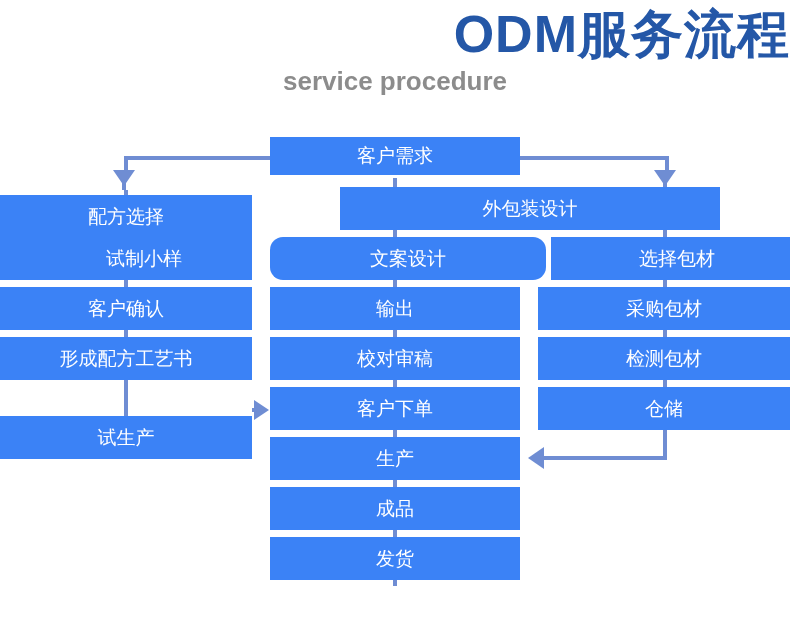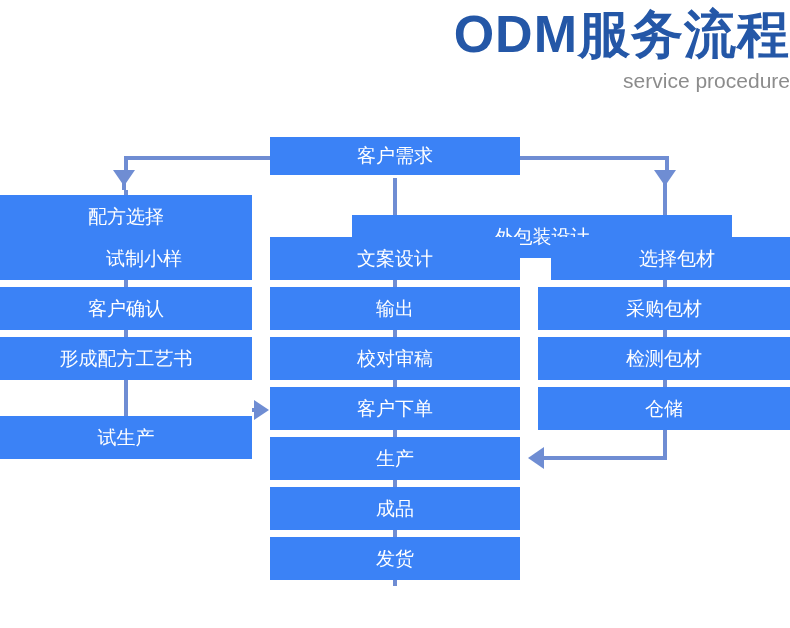--- a/index.html
+++ b/index.html
@@ -30,25 +30,26 @@
     color: #2457a7;
     letter-spacing: 1px;
     line-height: 60px;
     white-space: nowrap;
   }
   .subtitle {
     position: absolute;
     left: 0;
     top: 64px;
     width: 790px;
-    text-align: right;
-    font-size: 21px;
+    text-align: center;
+    font-size: 26px;
     color: #8c8c8c;
     line-height: 34px;
     white-space: nowrap;
+    font-weight: bold;
   }
 
   
   .box {
     position: absolute;
     background: #3b82f6;
     color: #ffffff;
     font-size: 19px;
     display: flex;
     align-items: center;
@@ -130,38 +131,38 @@
   <div class="line-h" style="left:539px; top:456px; width:128px;"></div>
   <div class="arrow-left" style="left:528px; top:447px;"></div>
 
   <div class="box" style="left:270px; top:137px; width:250px; height:38px;">
     <span>客户需求</span>
   </div>
 
   <div class="box" style="left:0px; top:195px; width:252px; height:43px;">
     <span>配方选择</span>
   </div>
-  <div class="box" style="left:352px; top:187px; width:380px; height:43px;margin-top:28px;">
+  <div class="box" style="left:340px; top:187px; width:380px; height:43px;">
     <span>外包装设计</span>
   </div>
 
   <div class="box" style="left:0px; top:237px; width:252px; height:43px;padding-left:36px;">
     <span>试制小样</span>
   </div>
   <div class="box" style="left:0px; top:287px; width:252px; height:43px;">
     <span>客户确认</span>
   </div>
   <div class="box" style="left:0px; top:337px; width:252px; height:43px;">
     <span>形成配方工艺书</span>
   </div>
   <div class="box" style="left:0px; top:387px; width:252px; height:43px;margin-top:29px;">
     <span>试生产</span>
   </div>
 
-  <div class="box" style="left:270px; top:237px; width:250px; height:43px;">
+  <div class="box" style="left:270px; top:237px; width:276px; height:43px;border-radius:13px;">
     <span>文案设计</span>
   </div>
   <div class="box" style="left:270px; top:287px; width:250px; height:43px;">
     <span>输出</span>
   </div>
   <div class="box" style="left:270px; top:337px; width:250px; height:43px;">
     <span>校对审稿</span>
   </div>
   <div class="box" style="left:270px; top:387px; width:250px; height:43px;">
     <span>客户下单</span>

